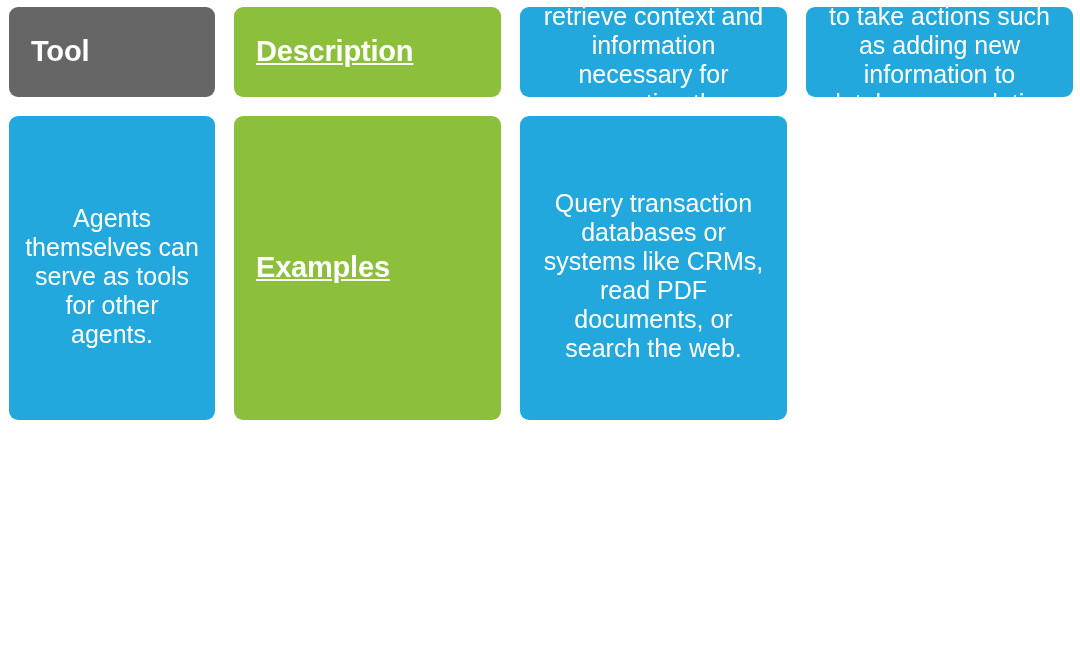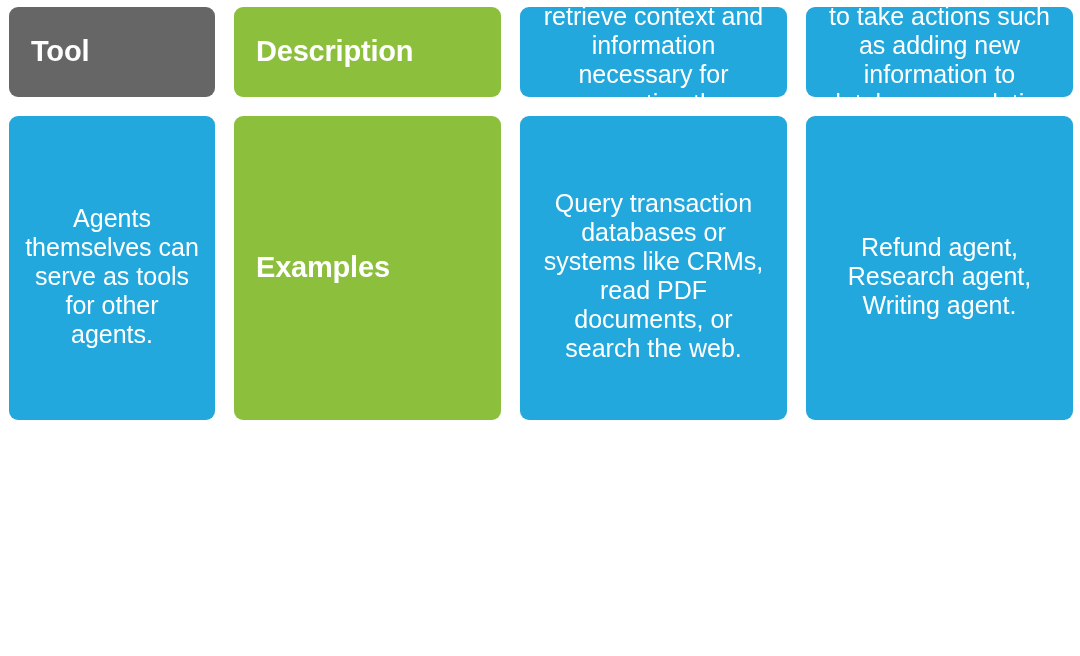--- a/index.html
+++ b/index.html
@@ -56,20 +56,21 @@
     background: #8cbf3c;
     padding: 0 22px;
   }
   .cell.rowlabel .txt {
     color: #ffffff;
     font-size: 29px;
     font-weight: bold;
     line-height: 1.1;
     text-align: left;
     letter-spacing: -0.2px;
+    text-decoration: underline;
   }
 
   
   .cell.content {
     background: #22a8dc;
     padding: 0 14px;
   }
   .cell.content .txt {
     color: #ffffff;
     font-size: 25px;
@@ -100,17 +101,14 @@
   <div class="cell content">
     <div class="txt">Agents themselves can serve as tools for other agents.</div>
   </div>
 
   <div class="cell rowlabel">
     <div class="txt">Examples</div>
   </div>
   <div class="cell content">
     <div class="txt">Query transaction databases or systems like CRMs, read PDF documents, or search the web.</div>
   </div>
-  <div class="cell content">
-    <div class="txt">Refund agent, Research agent, Writing agent.</div>
-  </div>
 
 </div>
 
 </body></html>

